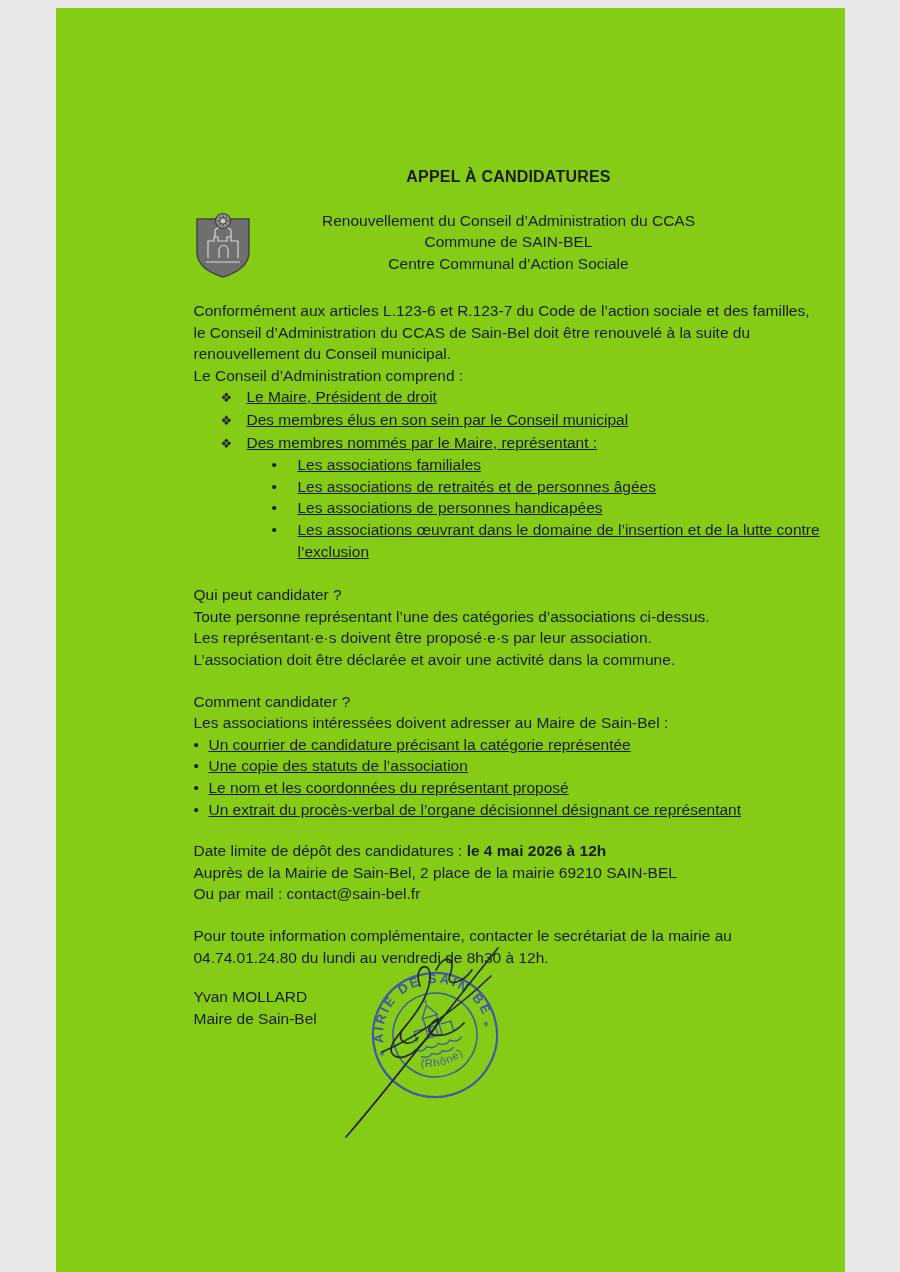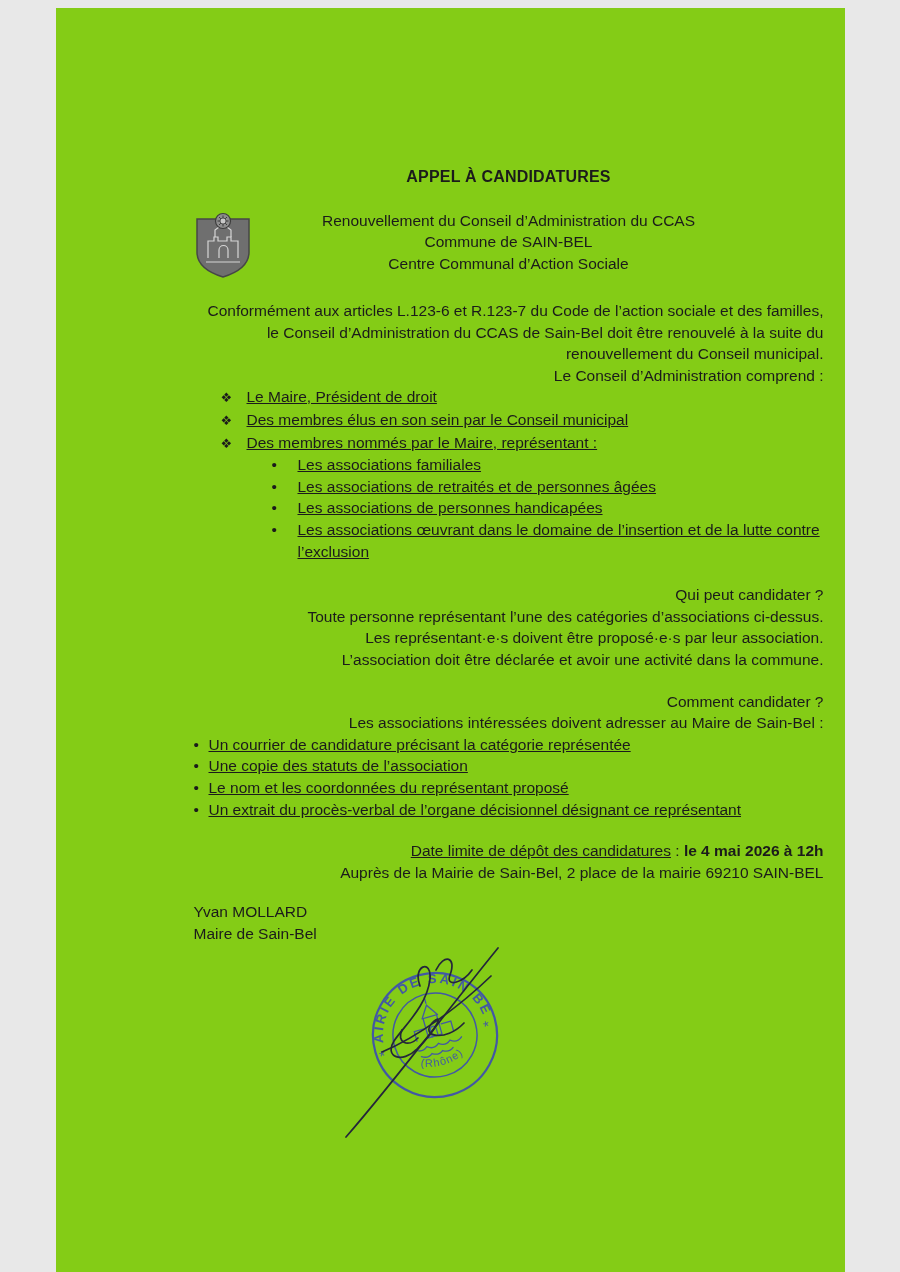--- a/index.html
+++ b/index.html
@@ -26,34 +26,34 @@
     letter-spacing:0.2px;
   }
   .header { position:relative; margin-top:22px; }
   .logo {
     position:absolute; left:0; top:2px;
     width:58px; height:68px;
   }
   .subtitle-block { text-align:center; font-weight:normal; }
   .subtitle-line { line-height:21.5px; }
 
-  .para { margin:0;text-align:right; }
+  .para { margin:0; }
   .mt-intro { margin-top:26px; }
   .gap { margin-top:22px; }
   .gap-sm { margin-top:20px; }
 
   .li { display:flex; }
   .li .bullet { flex:0 0 auto; }
   .li .txt { flex:1 1 auto;text-decoration:underline; }
   .diamond .bullet { margin-left:27px; width:26px; font-size:13px; padding-top:1px; }
   .round .bullet { margin-left:78px; width:26px; }
   .dash .bullet { width:15px; }
 
   .heading-underline { }
-  .u { text-decoration:underline; }
+  .u { }
   .b { font-weight:bold; }
 
   .sig-block { margin-top:18px; }
   .sig-line { line-height:21.6px; }
 
   .stamp {
     position:absolute; left:298px; top:946px;
     width:162px; height:162px;
     opacity:0.88;
   }
@@ -155,21 +155,25 @@
       <div class="li dash">
         <span class="bullet">•</span>
         <span class="txt">Un extrait du procès-verbal de l’organe décisionnel désignant ce représentant</span>
       </div>
     </div>
 
     <p class="para gap-sm">
       <span class="u">Date limite de dépôt des candidatures</span><span> : </span><span class="b">le 4 mai 2026 à 12h</span>
     </p>
     <p class="para">Auprès de la Mairie de Sain-Bel, 2 place de la mairie 69210 SAIN-BEL</p>
-
+    <p class="para">
+      <span>Ou par mail : </span><span class="u">contact@sain-bel.fr</span>
+    </p>
+
+    <p class="para gap-sm">Pour toute information complémentaire, contacter le secrétariat de la mairie au 04.74.01.24.80 du lundi au vendredi de 8h30 à 12h.</p>
 
     <div class="sig-block">
       <div class="sig-line">Yvan MOLLARD</div>
       <div class="sig-line">Maire de Sain-Bel</div>
     </div>
 
   </div>
 
   <svg class="stamp" viewBox="0 0 162 162" xmlns="http://www.w3.org/2000/svg">
     <g transform="rotate(-16 81 81)">

